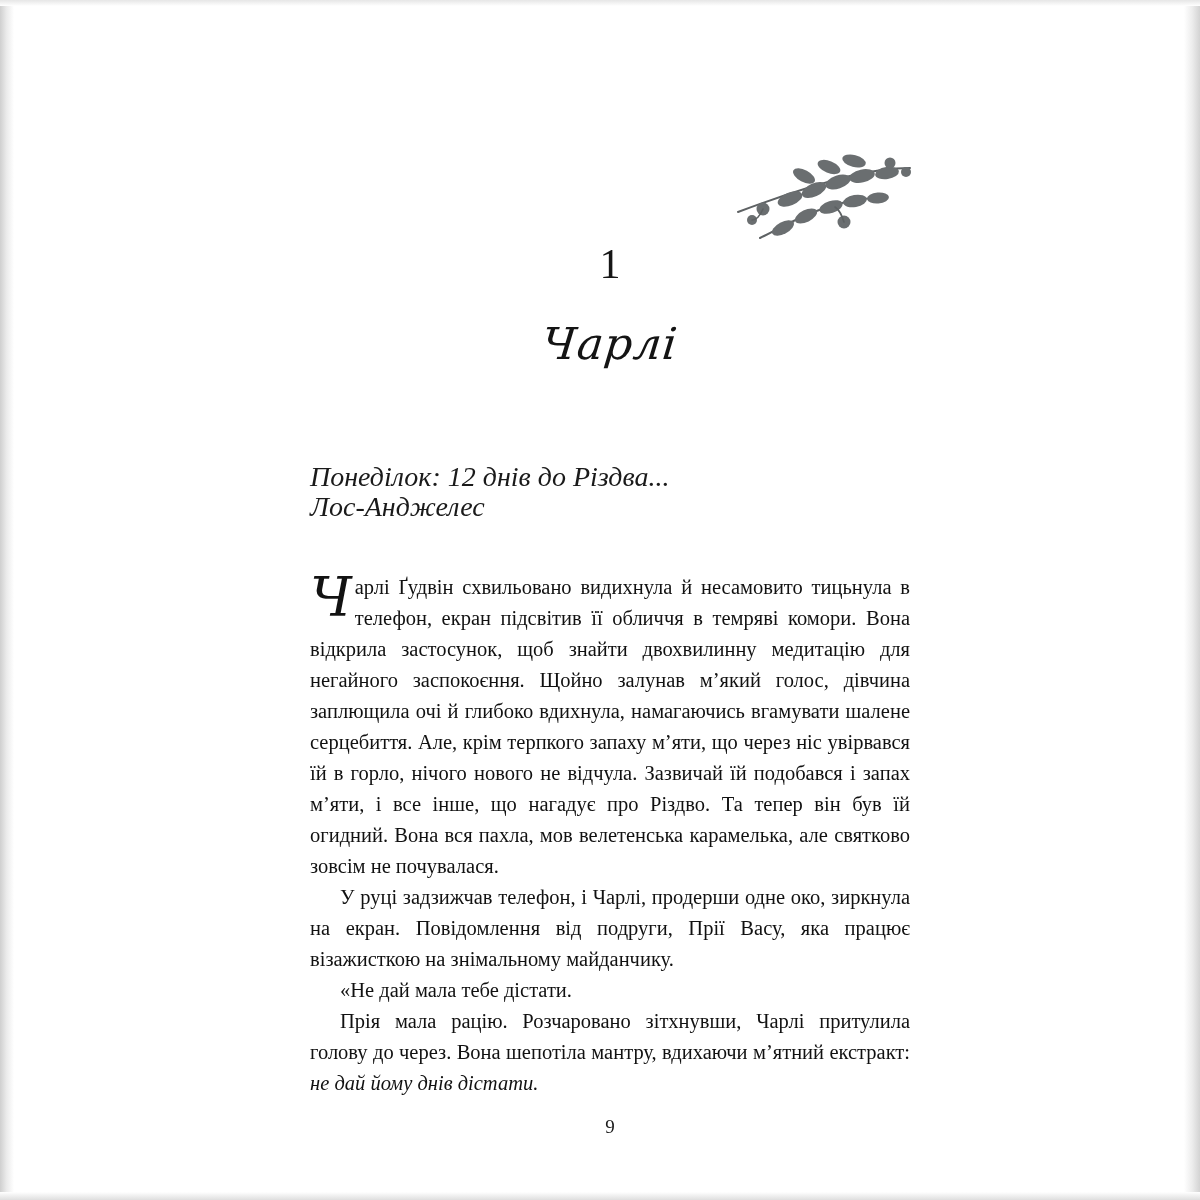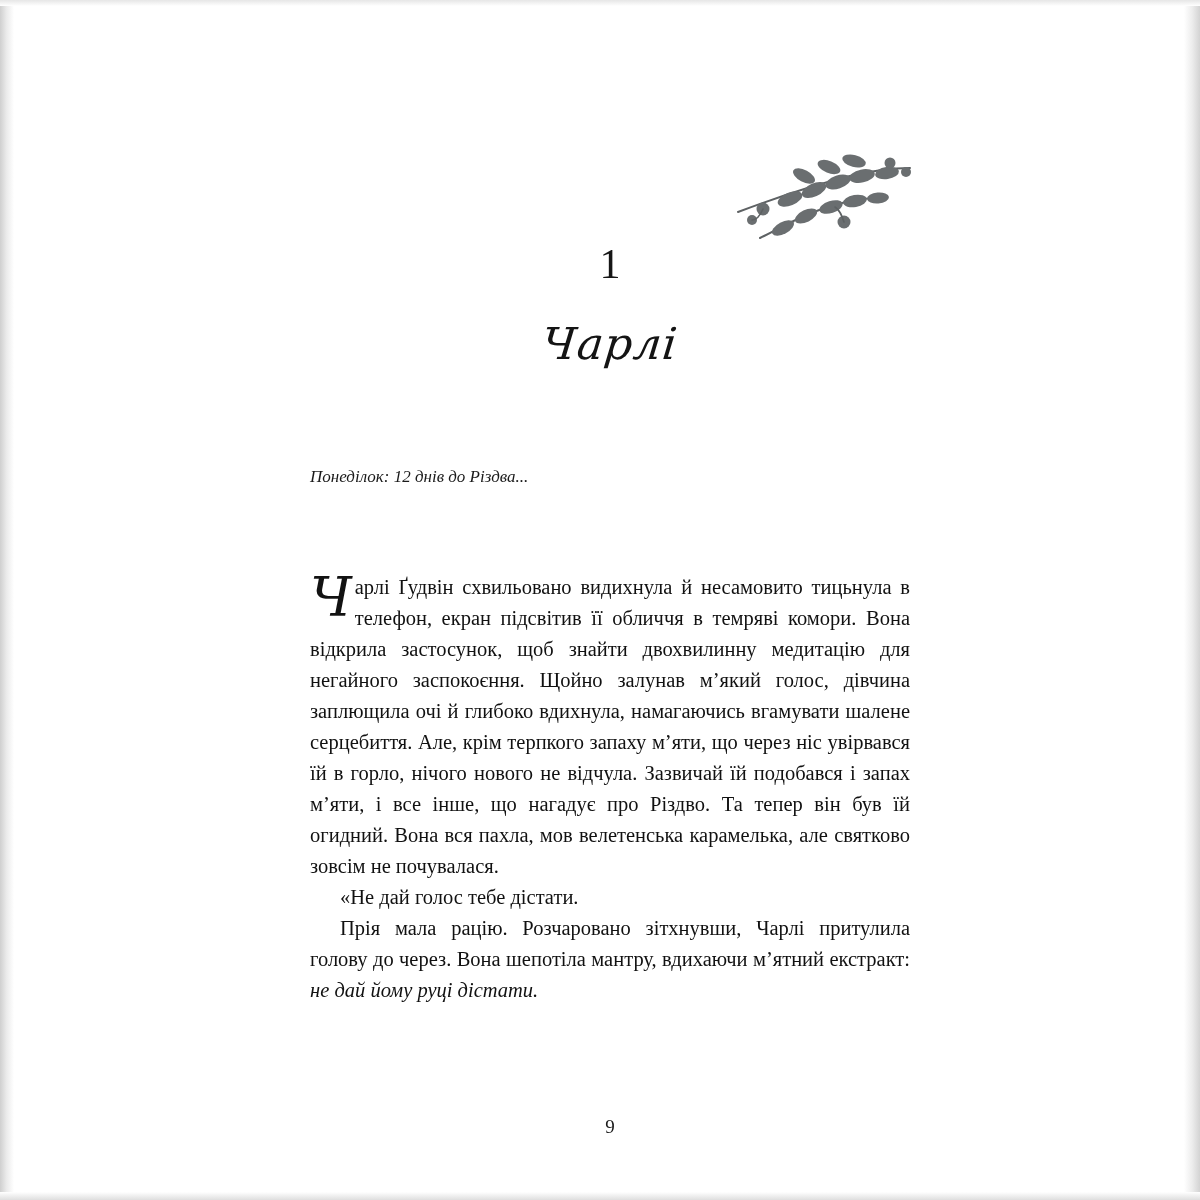--- a/index.html
+++ b/index.html
@@ -101,21 +101,21 @@
     transform: skewX(-6deg);
   }
 
   .dateline {
     position: absolute;
     top: 462px;
     left: 0;
     width: 600px;
     font-family: "Liberation Serif", serif;
     font-style: italic;
-    font-size: 17px;
+    font-size: 28px;
     line-height: 30px;
     color: #1a1a1a;
   }
   .dateline div { white-space: nowrap; }
 
   .body-text {
     position: absolute;
     top: 572px;
     left: 0;
     width: 600px;
@@ -204,24 +204,26 @@
         </g>
       </svg>
     </div>
 
     <div class="chapter-number">1</div>
 
     <div class="chapter-title">Чарлі</div>
 
     <div class="dateline">
       <div>Понеділок: 12 днів до Різдва...</div>
+      <div>Лос-Анджелес</div>
     </div>
 
     <div class="body-text">
       <p class="first"><span class="dropcap">Ч</span><span>арлі Ґудвін схвильовано видихнула й несамовито тицьнула в телефон, екран підсвітив її обличчя в темряві комори. Вона відкрила застосунок, щоб знайти двохвилинну медитацію для негайного заспокоєння. Щойно залунав м’який голос, дівчина заплющила очі й глибоко вдихнула, намагаючись вгамувати шалене серцебиття. Але, крім терпкого запаху м’яти, що через ніс увірвався їй в горло, нічого нового не відчула. Зазвичай їй подобався і запах м’яти, і все інше, що нагадує про Різдво. Та тепер він був їй огидний. Вона вся пахла, мов велетенська карамелька, але святково зовсім не почувалася.</span></p>
-      <p>«Не дай голос тебе дістати.</p>
-      <p><span>Прія мала рацію. Розчаровано зітхнувши, Чарлі притулила голову до через. Вона шепотіла мантру, вдихаючи м’ятний екстракт: </span><span class="italic">не дай йому руці дістати.</span></p>
+      <p>У руці задзижчав телефон, і Чарлі, продерши одне око, зиркнула на екран. Повідомлення від подруги, Прії Васу, яка працює візажисткою на знімальному майданчику.</p>
+      <p>«Не дай мала тебе дістати.</p>
+      <p><span>Прія мала рацію. Розчаровано зітхнувши, Чарлі притулила голову до через. Вона шепотіла мантру, вдихаючи м’ятний екстракт: </span><span class="italic">не дай йому днів дістати.</span></p>
     </div>
 
     <div class="folio">9</div>
 
   </div>
 </div>
 
 </body></html>

